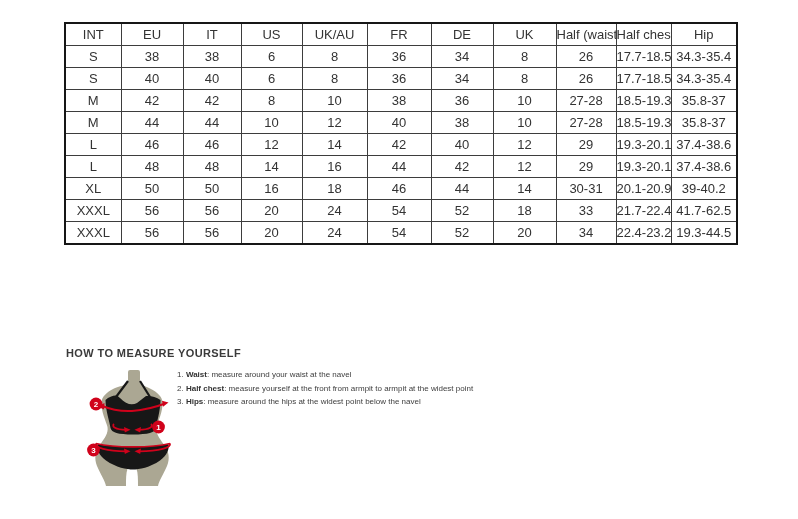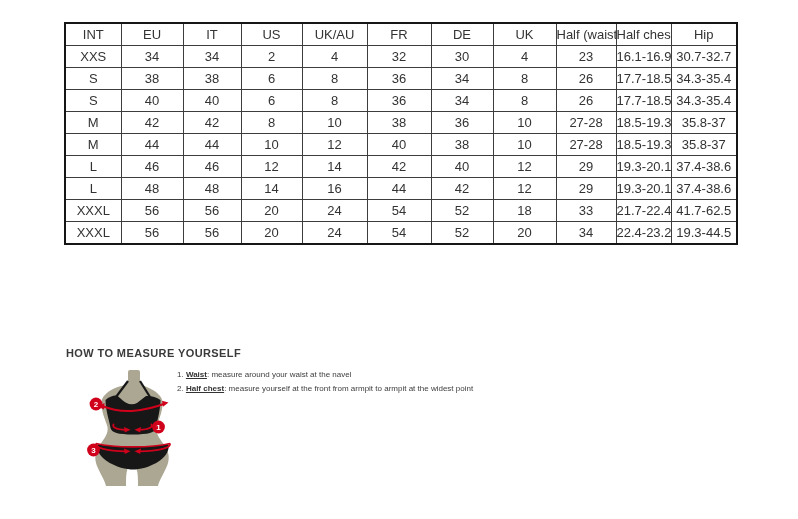--- a/index.html
+++ b/index.html
@@ -23,21 +23,21 @@
   
   .measure-heading{
     position:absolute;left:66px;top:347px;
     font-size:11px;font-weight:700;letter-spacing:.4px;color:#3a3a3a;
   }
   .figure-wrap{position:absolute;left:84px;top:369px;width:100px;height:130px;}
   .steps{position:absolute;left:177px;top:371px;width:330px;}
   .steps .step{
     font-size:8px;line-height:8px;color:#3d3d3d;margin:0 0 5.5px 0;white-space:nowrap;
   }
-  .steps .step b{font-weight:700;color:#333;text-decoration:underline;}
+  .steps .step b{font-weight:700;color:#333;}
 </style>
 </head>
 <body>
 
 <table class="size-table">
   <colgroup>
       <col style="width: 56px;">
       <col style="width: 62px;">
       <col style="width: 58px;">
       <col style="width: 61px;">
@@ -59,33 +59,20 @@
         <th>FR</th>
         <th>DE</th>
         <th>UK</th>
         <th>Half (waist)</th>
         <th>Half chest</th>
         <th>Hip</th>
       </tr>
     </thead>
   <tbody>
       <tr>
-        <td>XXS</td>
-        <td>34</td>
-        <td>34</td>
-        <td>2</td>
-        <td>4</td>
-        <td>32</td>
-        <td>30</td>
-        <td>4</td>
-        <td>23</td>
-        <td>16.1-16.9</td>
-        <td>30.7-32.7</td>
-      </tr>
-      <tr>
         <td>S</td>
         <td>38</td>
         <td>38</td>
         <td>6</td>
         <td>8</td>
         <td>36</td>
         <td>34</td>
         <td>8</td>
         <td>26</td>
         <td>17.7-18.5</td>
@@ -148,20 +135,33 @@
         <td>48</td>
         <td>48</td>
         <td>14</td>
         <td>16</td>
         <td>44</td>
         <td>42</td>
         <td>12</td>
         <td>29</td>
         <td>19.3-20.1</td>
         <td>37.4-38.6</td>
+      </tr>
+      <tr>
+        <td>XL</td>
+        <td>50</td>
+        <td>50</td>
+        <td>16</td>
+        <td>18</td>
+        <td>46</td>
+        <td>44</td>
+        <td>14</td>
+        <td>30-31</td>
+        <td>20.1-20.9</td>
+        <td>39-40.2</td>
       </tr>
       <tr>
         <td>XXXL</td>
         <td>56</td>
         <td>56</td>
         <td>20</td>
         <td>24</td>
         <td>54</td>
         <td>52</td>
         <td>18</td>
@@ -258,13 +258,14 @@
     <g>
       <circle cx="9.5" cy="81" r="6.4" fill="#d0021b"></circle>
       <text x="9.5" y="83.8" text-anchor="middle" font-size="8" font-weight="bold" fill="#ffffff">3</text>
     </g>
   </svg>
 </div>
 
 <div class="steps">
     <div class="step">1. <b>Waist</b>: measure around your waist at the navel</div>
     <div class="step">2. <b>Half chest</b>: measure yourself at the front from armpit to armpit at the widest point</div>
+    <div class="step">3. <b>Hips</b>: measure around the hips at the widest point below the navel</div>
   </div>
 
 </body></html>

